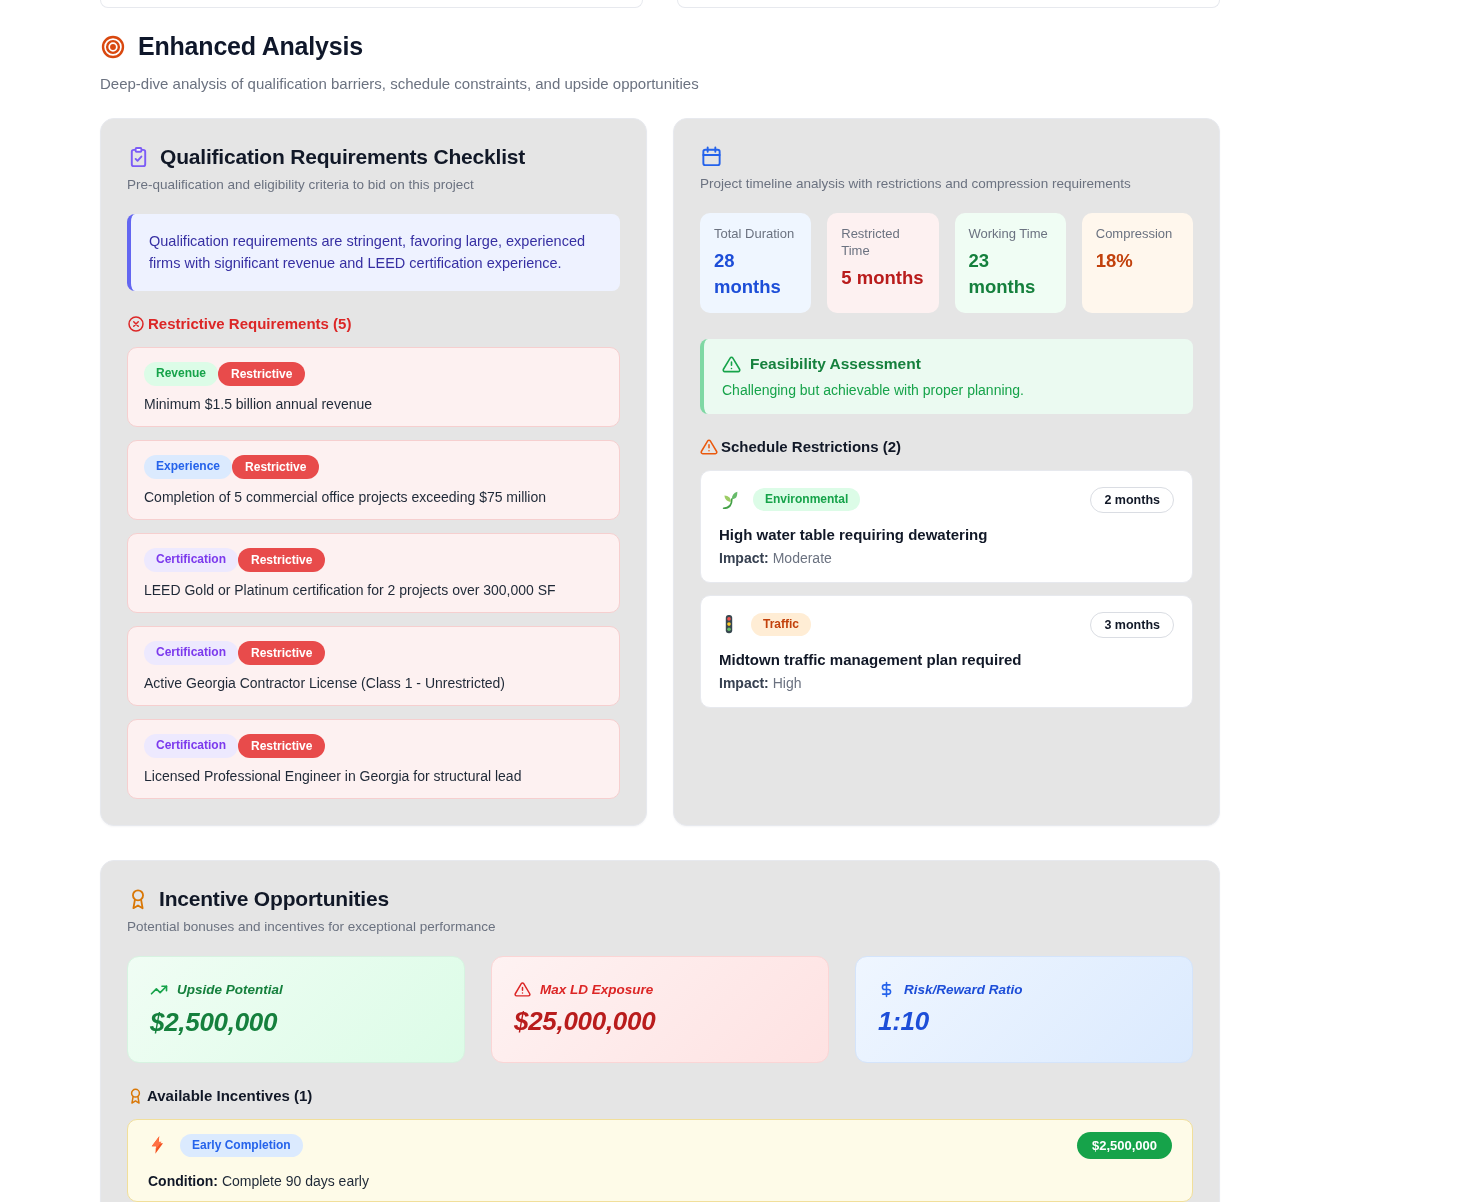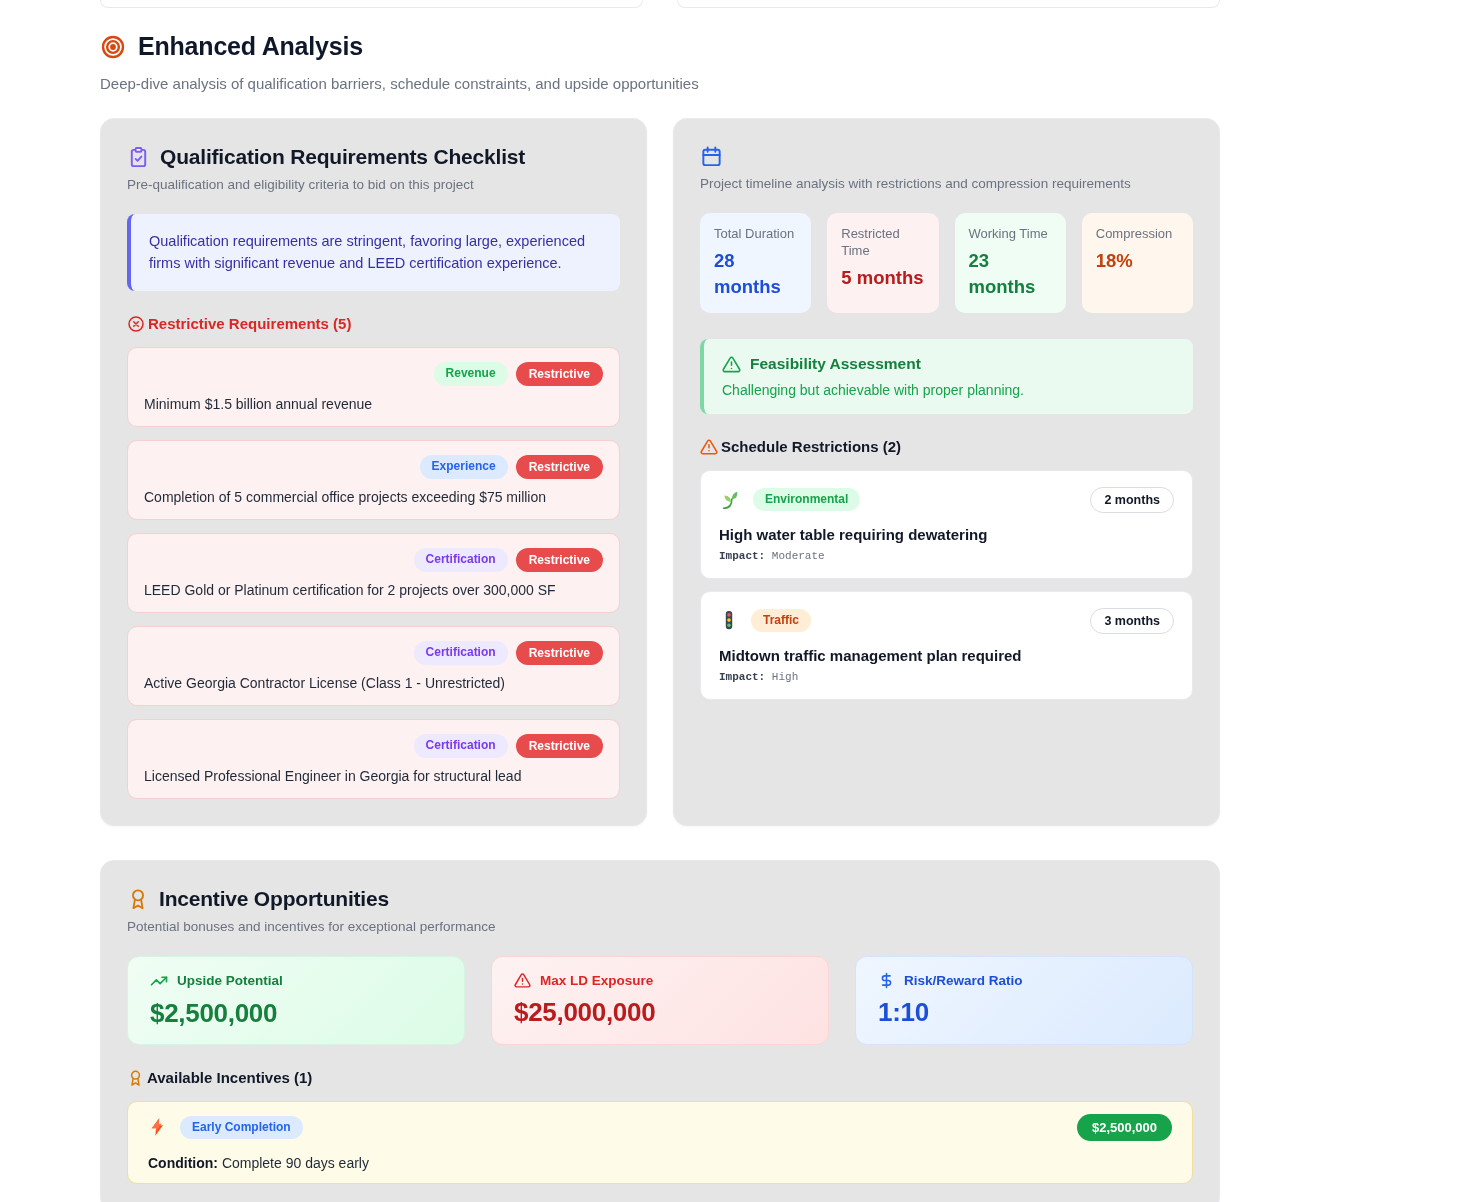--- a/index.html
+++ b/index.html
@@ -38,21 +38,21 @@
 
   .section-head { margin:24px 0 14px; display:flex; align-items:center; gap:3px;
                   font-size:15px; font-weight:700; }
   .section-head.red  { color:#dc2626; }
   .section-head.dark { color:#111827; }
 
   
   .req-item { background:#fdf1f1; border:1px solid #f6cfcf; border-radius:10px;
               padding:14px 16px; margin-bottom:13px; }
   .req-item:last-child { margin-bottom:0; }
-  .req-head { display:flex; justify-content:flex-end; align-items:center;gap:8px; }
+  .req-head { display:flex; justify-content:flex-start; align-items:center; }
   .pill { display:inline-block; font-size:12px; font-weight:700; padding:4px 12px;
           border-radius:999px; line-height:1.3; }
   .pill.green  { background:#dcfce7; color:#16a34a; }
   .pill.blue   { background:#dbeafe; color:#2563eb; }
   .pill.purple { background:#ede9fe; color:#7c3aed; }
   .pill.orange { background:#ffedd5; color:#c2410c; }
   .badge-restrictive { background:#e84b4b; color:#fff; font-size:12px; font-weight:700;
                        padding:5px 13px; border-radius:999px; }
   .req-text { margin-top:10px; font-size:14px; color:#1f2937; }
 
@@ -73,27 +73,27 @@
   .cg-text { margin-top:8px; font-size:14px; color:#16a34a; }
 
   
   .restriction { background:#fff; border:1px solid #e7e9ee; border-radius:10px;
                  padding:16px 18px; margin-bottom:12px; }
   .r-head { display:flex; align-items:center; gap:12px; }
   .months-pill { margin-left:auto; background:#fff; border:1px solid #dadde3;
                  border-radius:999px; padding:5px 13px; font-size:12.5px;
                  font-weight:700; color:#111827; }
   .r-title { margin-top:13px; font-size:15px; font-weight:700; color:#111827; }
-  .r-impact { margin-top:7px; font-size:11px; color:#6b7280;font-family:Liberation Mono, monospace; }
+  .r-impact { margin-top:7px; font-size:14px; color:#6b7280; }
   .r-impact b { color:#374151; font-weight:700; }
 
   
   .bottom-card { margin-top:34px; }
   .stats3 { margin-top:22px; display:grid; grid-template-columns:repeat(3,1fr); gap:26px; }
-  .bigstat { border-radius:12px; padding:15px 22px; }
+  .bigstat { border-radius:12px; padding:24px 22px;font-style:italic; }
   .bigstat-label { display:flex; align-items:center; gap:9px; font-size:13.5px; font-weight:700; }
   .bigstat-value { margin-top:8px; font-size:26px; font-weight:800; letter-spacing:-0.3px; }
   .bigstat.green { background:linear-gradient(135deg,#f0fdf4,#dcfce7); border:1px solid #d7f3e1; }
   .bigstat.green .bigstat-label, .bigstat.green .bigstat-value { color:#15803d; }
   .bigstat.red { background:linear-gradient(135deg,#fef2f2,#fee2e2); border:1px solid #fbd5d5; }
   .bigstat.red .bigstat-label { color:#dc2626; } .bigstat.red .bigstat-value { color:#b91c1c; }
   .bigstat.blue { background:linear-gradient(135deg,#eff6ff,#dbeafe); border:1px solid #d4e4fb; }
   .bigstat.blue .bigstat-label, .bigstat.blue .bigstat-value { color:#1d4ed8; }
 
   .incentive-item { background:#fefbe8; border:1px solid #f1df9b; border-radius:10px;

